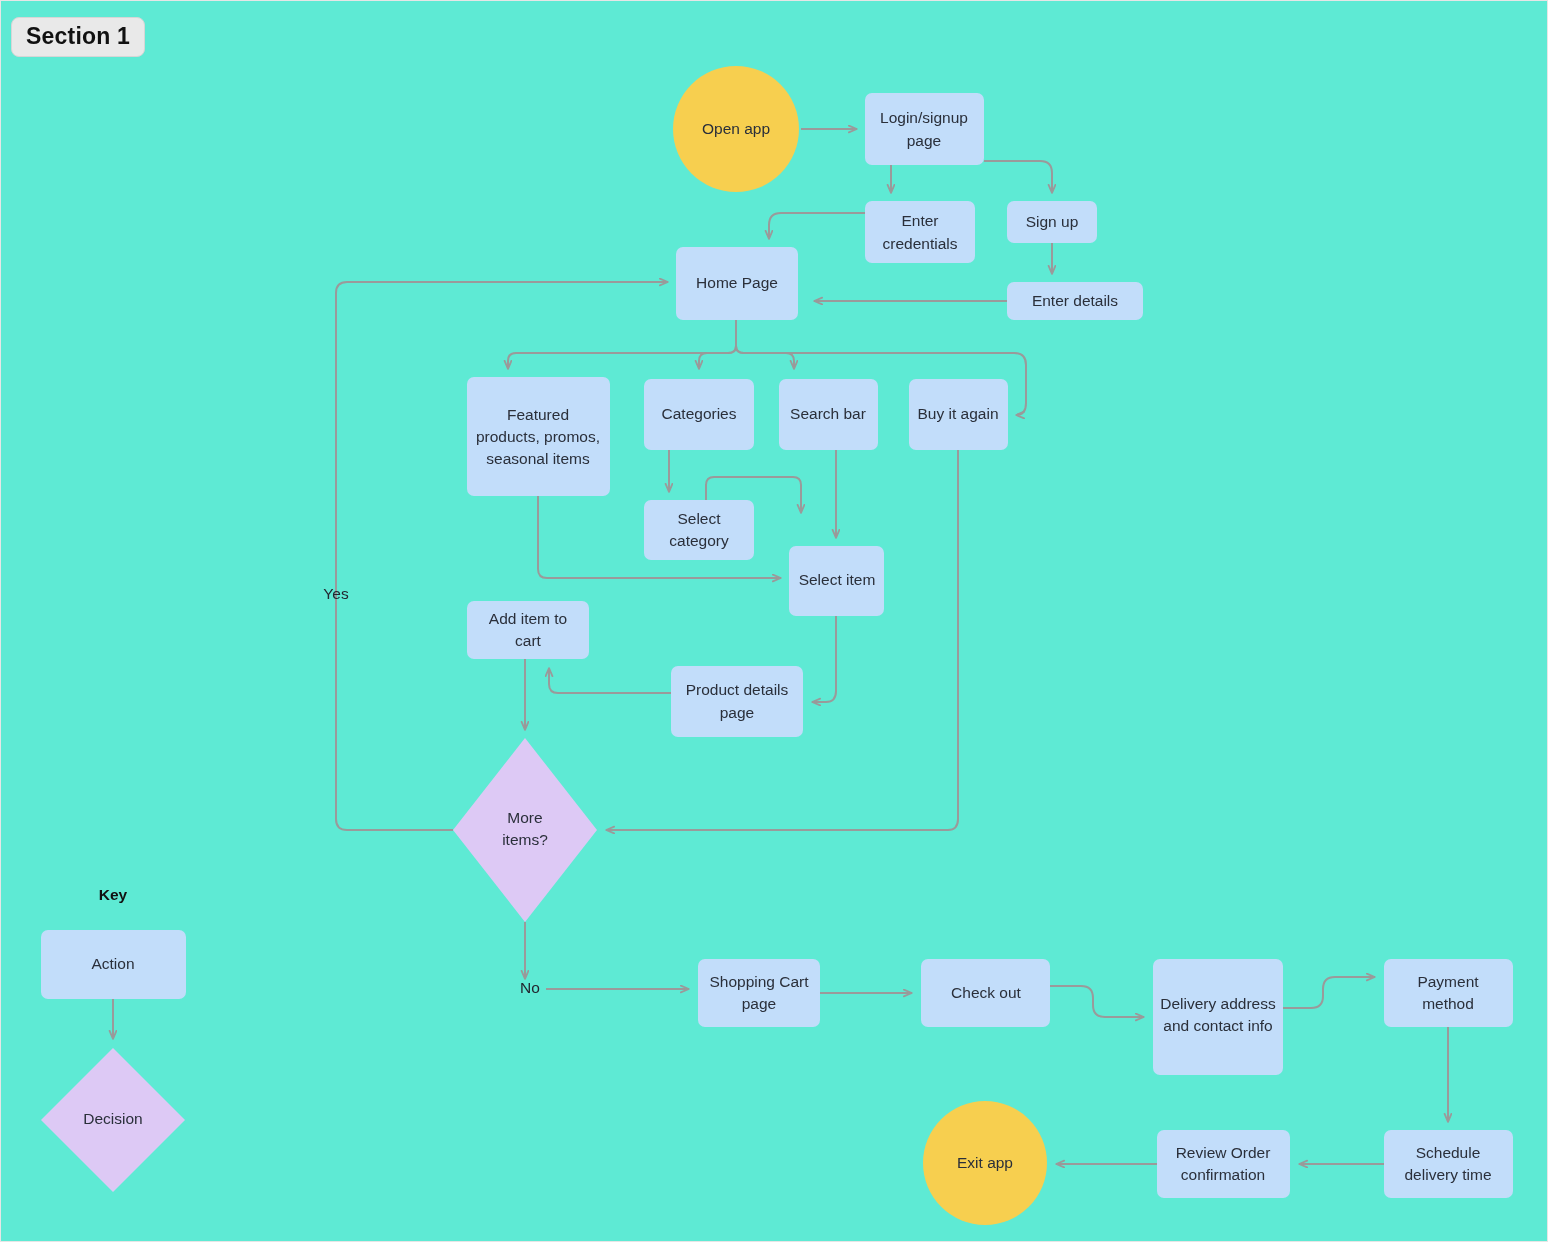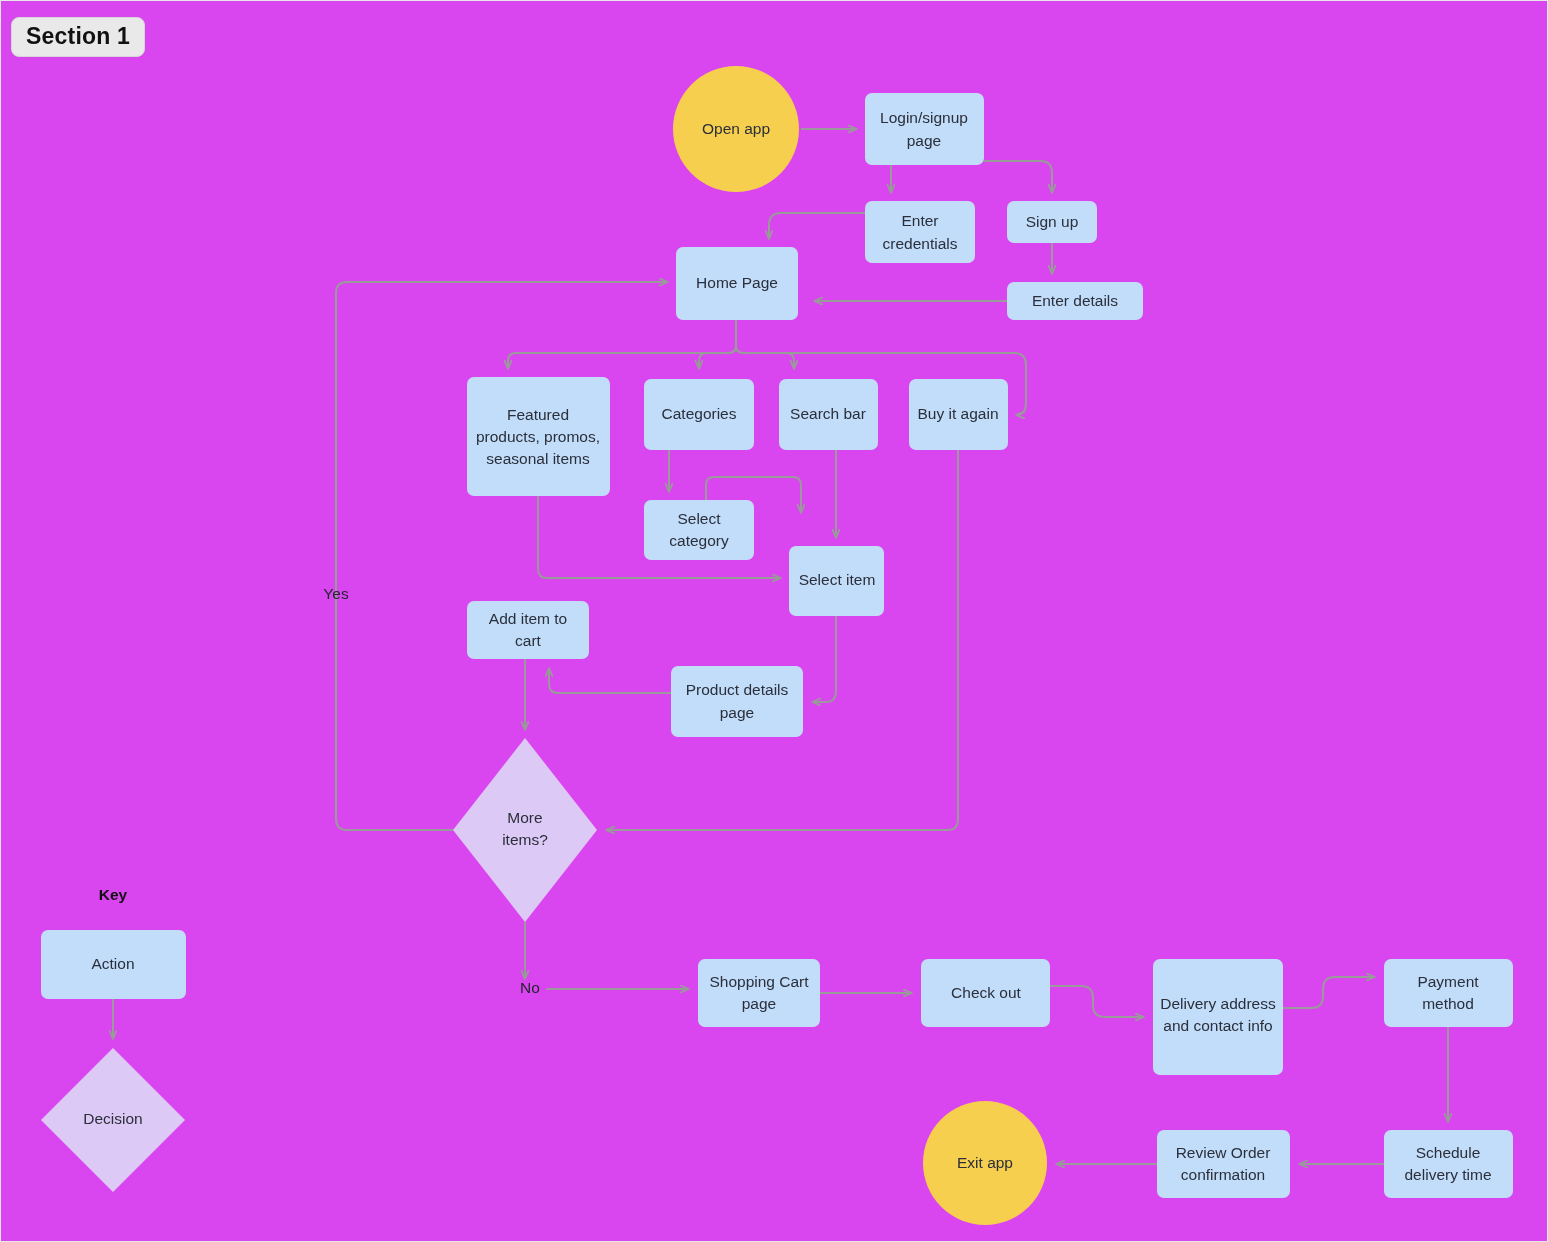--- a/index.html
+++ b/index.html
@@ -7,21 +7,21 @@
     padding: 0;
     background: #ffffff;
   }
   body {
     font-family: "Liberation Sans", sans-serif;
   }
   #canvas {
     position: relative;
     width: 1548px;
     height: 1242px;
-    background: #d946ef;
+    background: #5eead4;
     border: 1px solid #e6e6e6;
     box-sizing: border-box;
     overflow: hidden;
   }
   #section-badge {
     position: absolute;
     left: 10px;
     top: 16px;
     background: #e9e9e9;
     border: 1px solid #d6d6d6;

